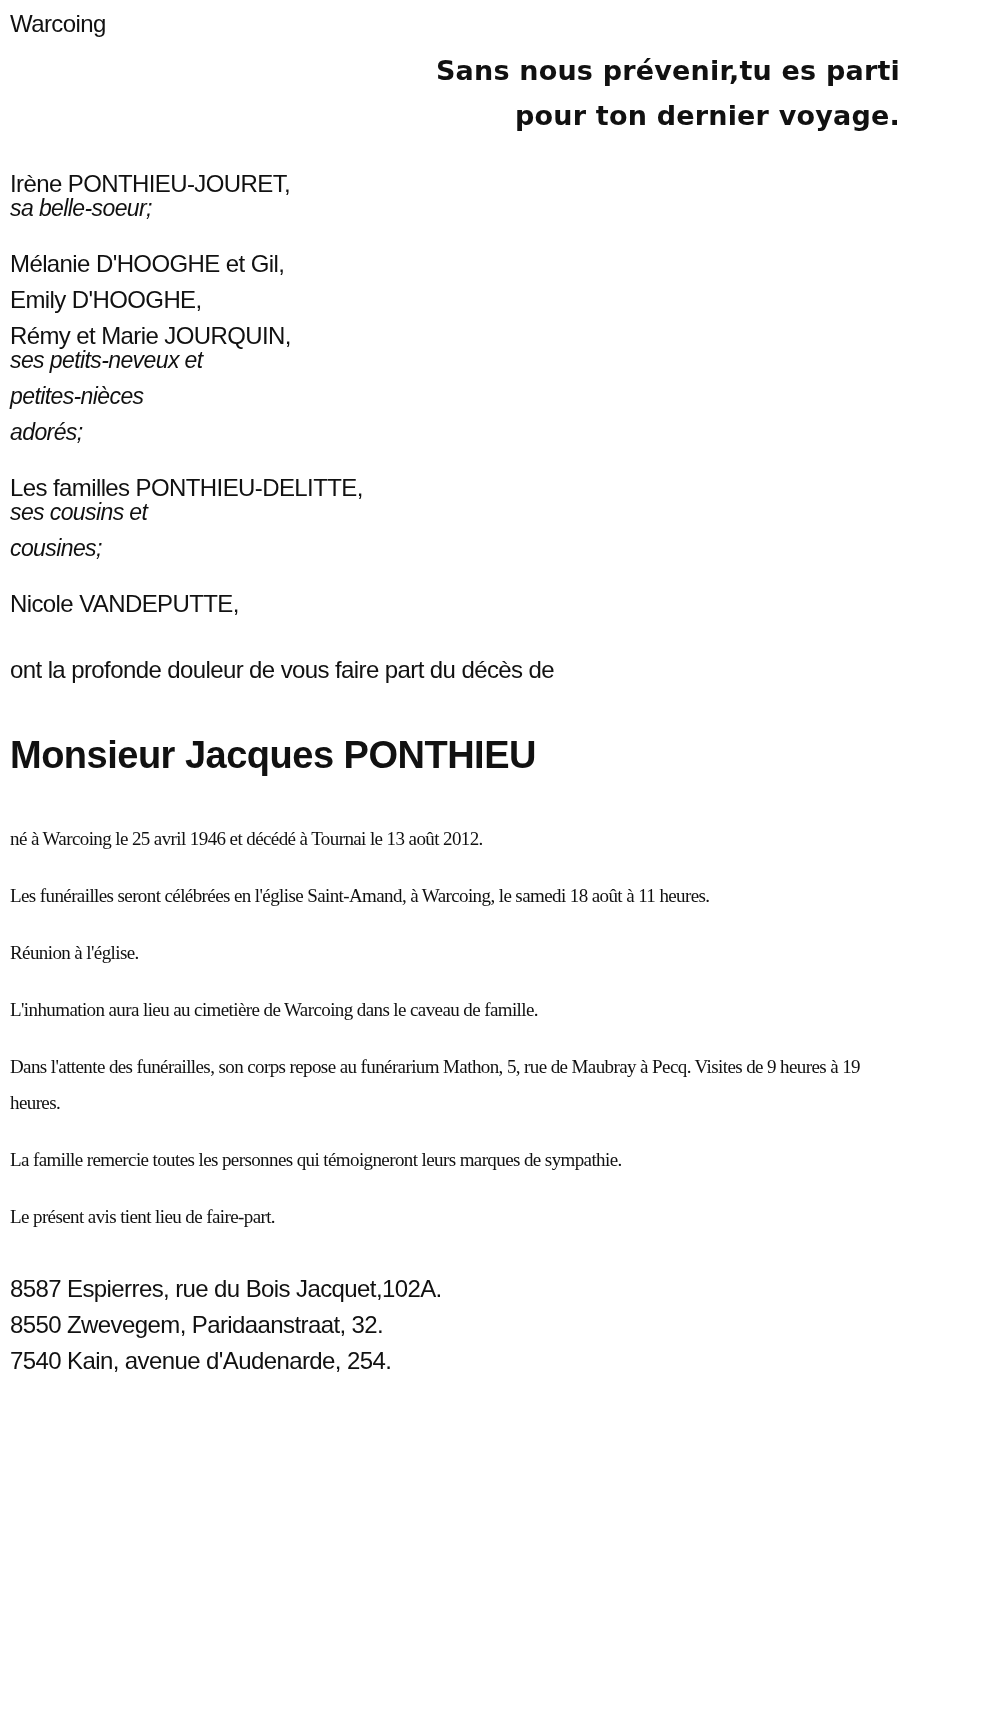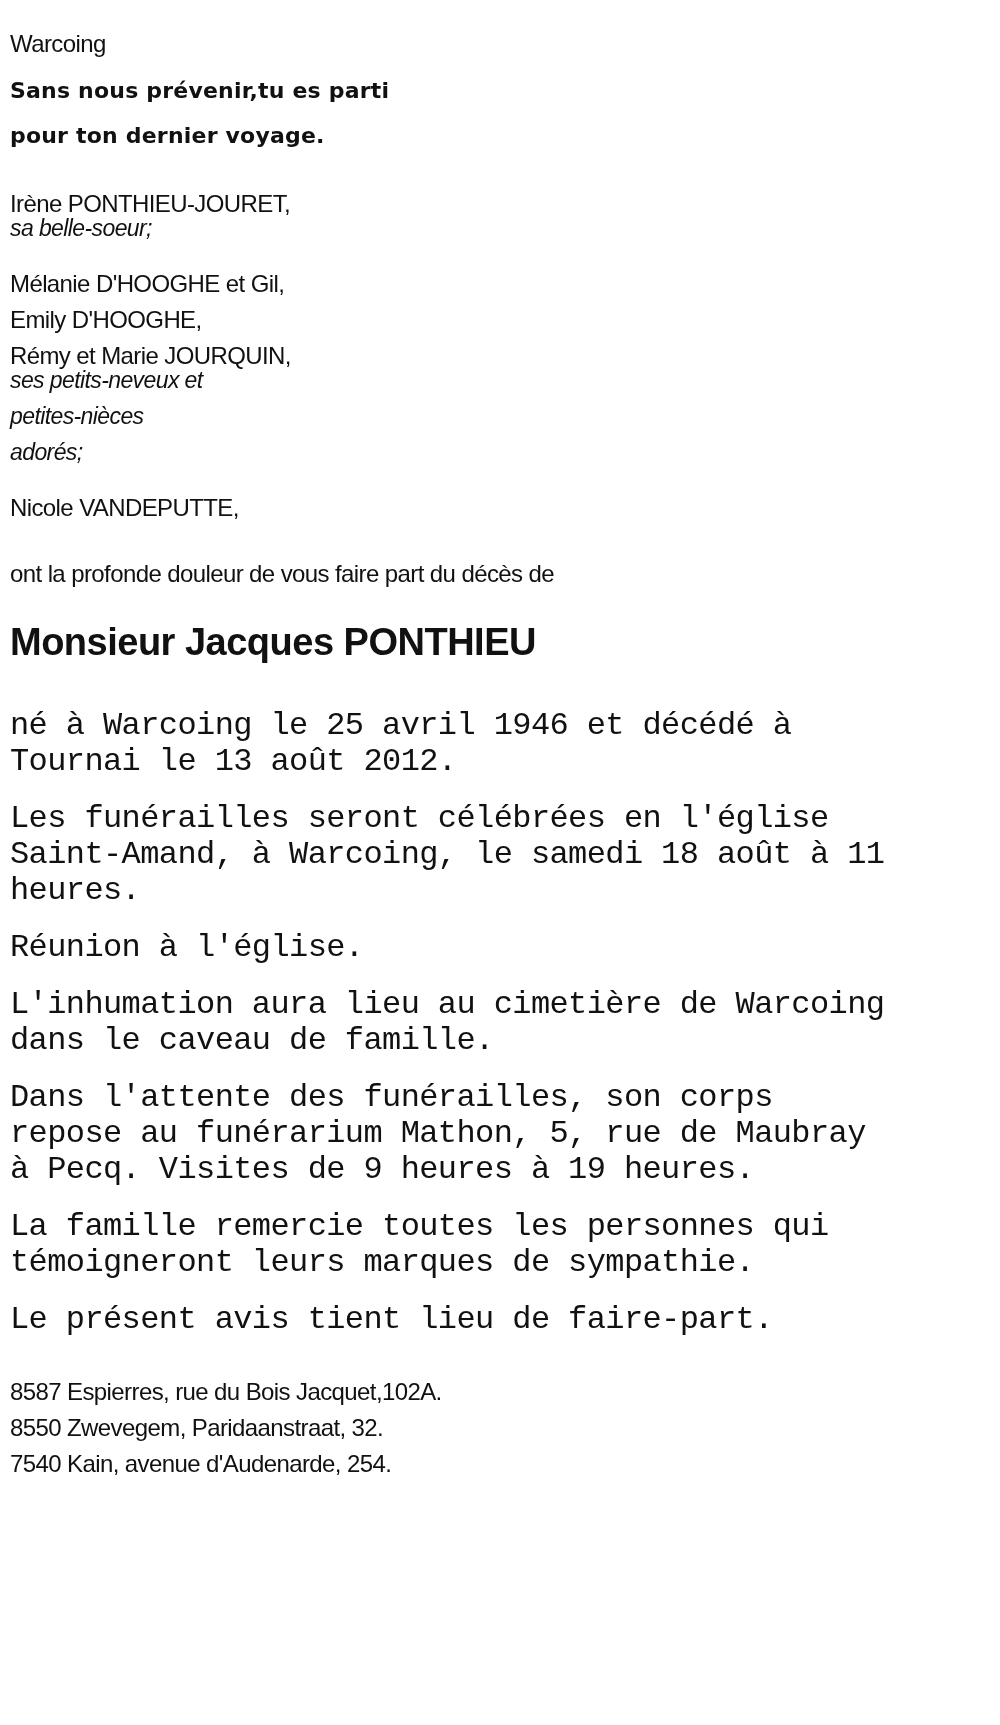--- a/index.html
+++ b/index.html
@@ -22,28 +22,28 @@
     }
     .line {
       font-size: 24px;
       line-height: 36px;
       white-space: nowrap;
       letter-spacing: -0.6px;
       font-family: "Liberation Sans", sans-serif;
     }
     .city {
       margin-bottom: 10px;
-      margin-top: 20px;
     }
     .verse {
       font-weight: bold;
-      font-size: 22px;
+      font-size: 27px;
       line-height: 45px;
       letter-spacing: 0.2px;
       font-family: "DejaVu Sans", sans-serif;
+      text-align: right;
     }
     .verse-block {
       margin-top: -4px;
       margin-bottom: 28px;
     }
     .group {
       position: relative;
     }
     .rel {
       text-align: left;
@@ -57,33 +57,33 @@
       margin-top: -12px;
       margin-bottom: 20px;
     }
     .announce {
       margin-top: 30px;
     }
     .deceased {
       font-weight: bold;
       font-size: 38px;
       line-height: 48px;
-      margin-top: 26px;
+      margin-top: 43px;
       margin-bottom: 42px;
       letter-spacing: -0.5px;
       font-family: "Liberation Sans", sans-serif;
     }
     .para {
-      font-size: 32px;
+      font-size: 19px;
       line-height: 36px;
       letter-spacing: -0.6px;
       margin-bottom: 9px;
       white-space: normal;
       width: 880px;
-      font-family: Liberation Mono, monospace;
+      font-family: Liberation Serif, serif;
       margin-top: 21px;
     }
     .addresses {
       margin-top: 36px;
     }
   </style>
 </head>
 <body>
 
 <div class="page">
@@ -107,20 +107,27 @@
     <div class="line">Mélanie D'HOOGHE et Gil,</div>
     <div class="line">Emily D'HOOGHE,</div>
     <div class="line">Rémy et Marie JOURQUIN,</div>
     <div class="rel-wrap">
       <div class="rel">ses petits-neveux et</div>
       <div class="rel">petites-nièces</div>
       <div class="rel">adorés;</div>
     </div>
   </div>
 
+  <div class="group">
+    <div class="line">Les familles PONTHIEU-DELITTE,</div>
+    <div class="rel-wrap">
+      <div class="rel">ses cousins et</div>
+      <div class="rel">cousines;</div>
+    </div>
+  </div>
 
   <div class="group">
     <div class="line">Nicole VANDEPUTTE,</div>
   </div>
 
   <div class="line announce">ont la profonde douleur de vous faire part du décès de</div>
 
   <div class="deceased">Monsieur Jacques PONTHIEU</div>
 
   <div class="details">

